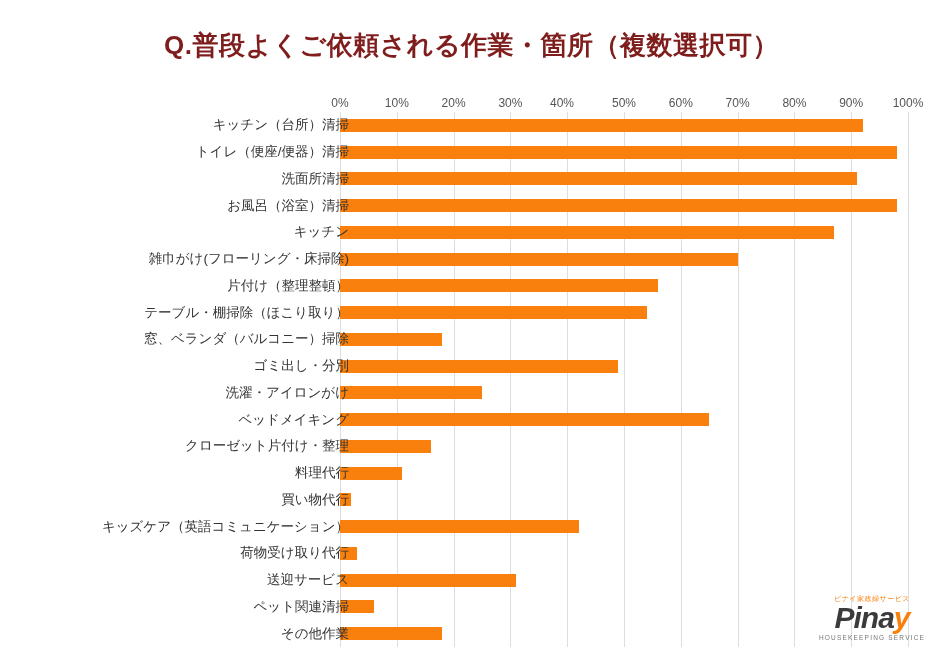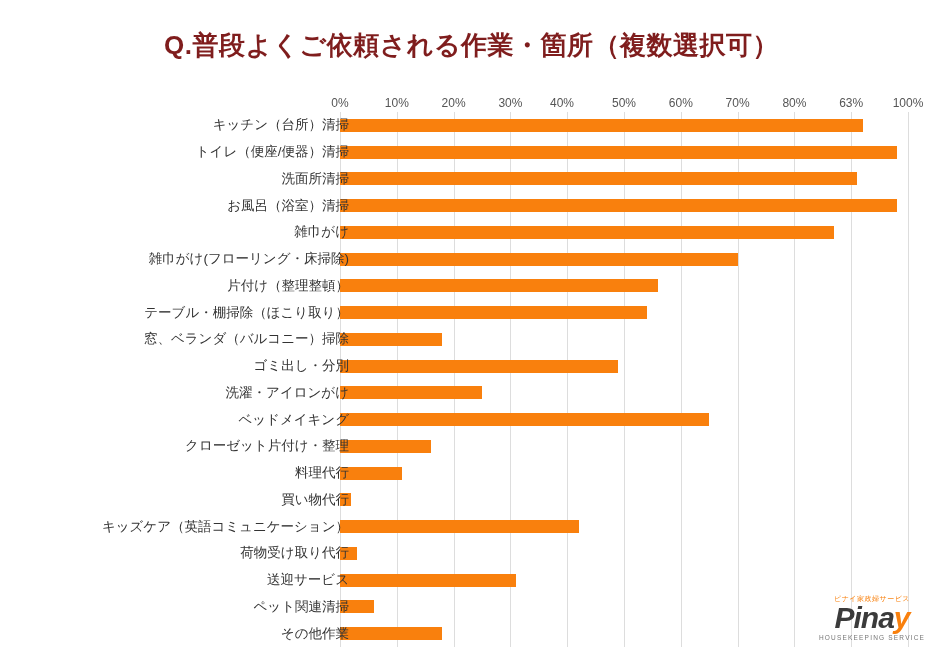--- a/index.html
+++ b/index.html
@@ -125,21 +125,21 @@
   <div id="x-axis-labels">
       <div class="x-tick" style="left: 0px;">0%</div>
       <div class="x-tick" style="left: 56.8px;">10%</div>
       <div class="x-tick" style="left: 113.6px;">20%</div>
       <div class="x-tick" style="left: 170.4px;">30%</div>
       <div class="x-tick" style="left: 222px;">40%</div>
       <div class="x-tick" style="left: 284px;">50%</div>
       <div class="x-tick" style="left: 340.8px;">60%</div>
       <div class="x-tick" style="left: 397.6px;">70%</div>
       <div class="x-tick" style="left: 454.4px;">80%</div>
-      <div class="x-tick" style="left: 511.2px;">63%</div>
+      <div class="x-tick" style="left: 511.2px;">90%</div>
       <div class="x-tick" style="left: 568px;">100%</div>
     </div>
 
   <div id="plot-area">
       <div class="gridline" style="left: 0px;"></div>
       <div class="gridline" style="left: 56.8px;"></div>
       <div class="gridline" style="left: 113.6px;"></div>
       <div class="gridline" style="left: 170.4px;"></div>
       <div class="gridline" style="left: 227.2px;"></div>
       <div class="gridline" style="left: 284px;"></div>
@@ -168,21 +168,21 @@
       <div class="bar" title="送迎サービス: 31%" style="left: 0px; top: 461.625px; width: 176.08px; background: rgb(249, 128, 13);"></div>
       <div class="bar" title="ペット関連清掃: 6%" style="left: 0px; top: 488.375px; width: 34.08px; background: rgb(249, 128, 13);"></div>
       <div class="bar" title="その他作業: 18%" style="left: 0px; top: 515.125px; width: 102.24px; background: rgb(249, 128, 13);"></div>
     </div>
 
   <div id="category-labels">
       <div class="cat-label" style="top: 6.375px;">キッチン（台所）清掃</div>
       <div class="cat-label" style="top: 33.125px;">トイレ（便座/便器）清掃</div>
       <div class="cat-label" style="top: 59.875px;">洗面所清掃</div>
       <div class="cat-label" style="top: 86.625px;">お風呂（浴室）清掃</div>
-      <div class="cat-label" style="top: 113.375px;">雑巾がけ</div>
+      <div class="cat-label" style="top: 113.375px;">キッチン</div>
       <div class="cat-label" style="top: 140.125px; text-align: right;">雑巾がけ(フローリング・床掃除)</div>
       <div class="cat-label" style="top: 166.875px;">片付け（整理整頓）</div>
       <div class="cat-label" style="top: 220.375px;">窓、ベランダ（バルコニー）掃除</div>
       <div class="cat-label" style="top: 193.625px;">テーブル・棚掃除（ほこり取り）</div>
       <div class="cat-label" style="top: 247.125px;">ゴミ出し・分別</div>
       <div class="cat-label" style="top: 273.875px;">洗濯・アイロンがけ</div>
       <div class="cat-label" style="top: 300.625px;">ベッドメイキング</div>
       <div class="cat-label" style="top: 327.375px;">クローゼット片付け・整理</div>
       <div class="cat-label" style="top: 354.125px;">料理代行</div>
       <div class="cat-label" style="top: 380.875px;">買い物代行</div>

